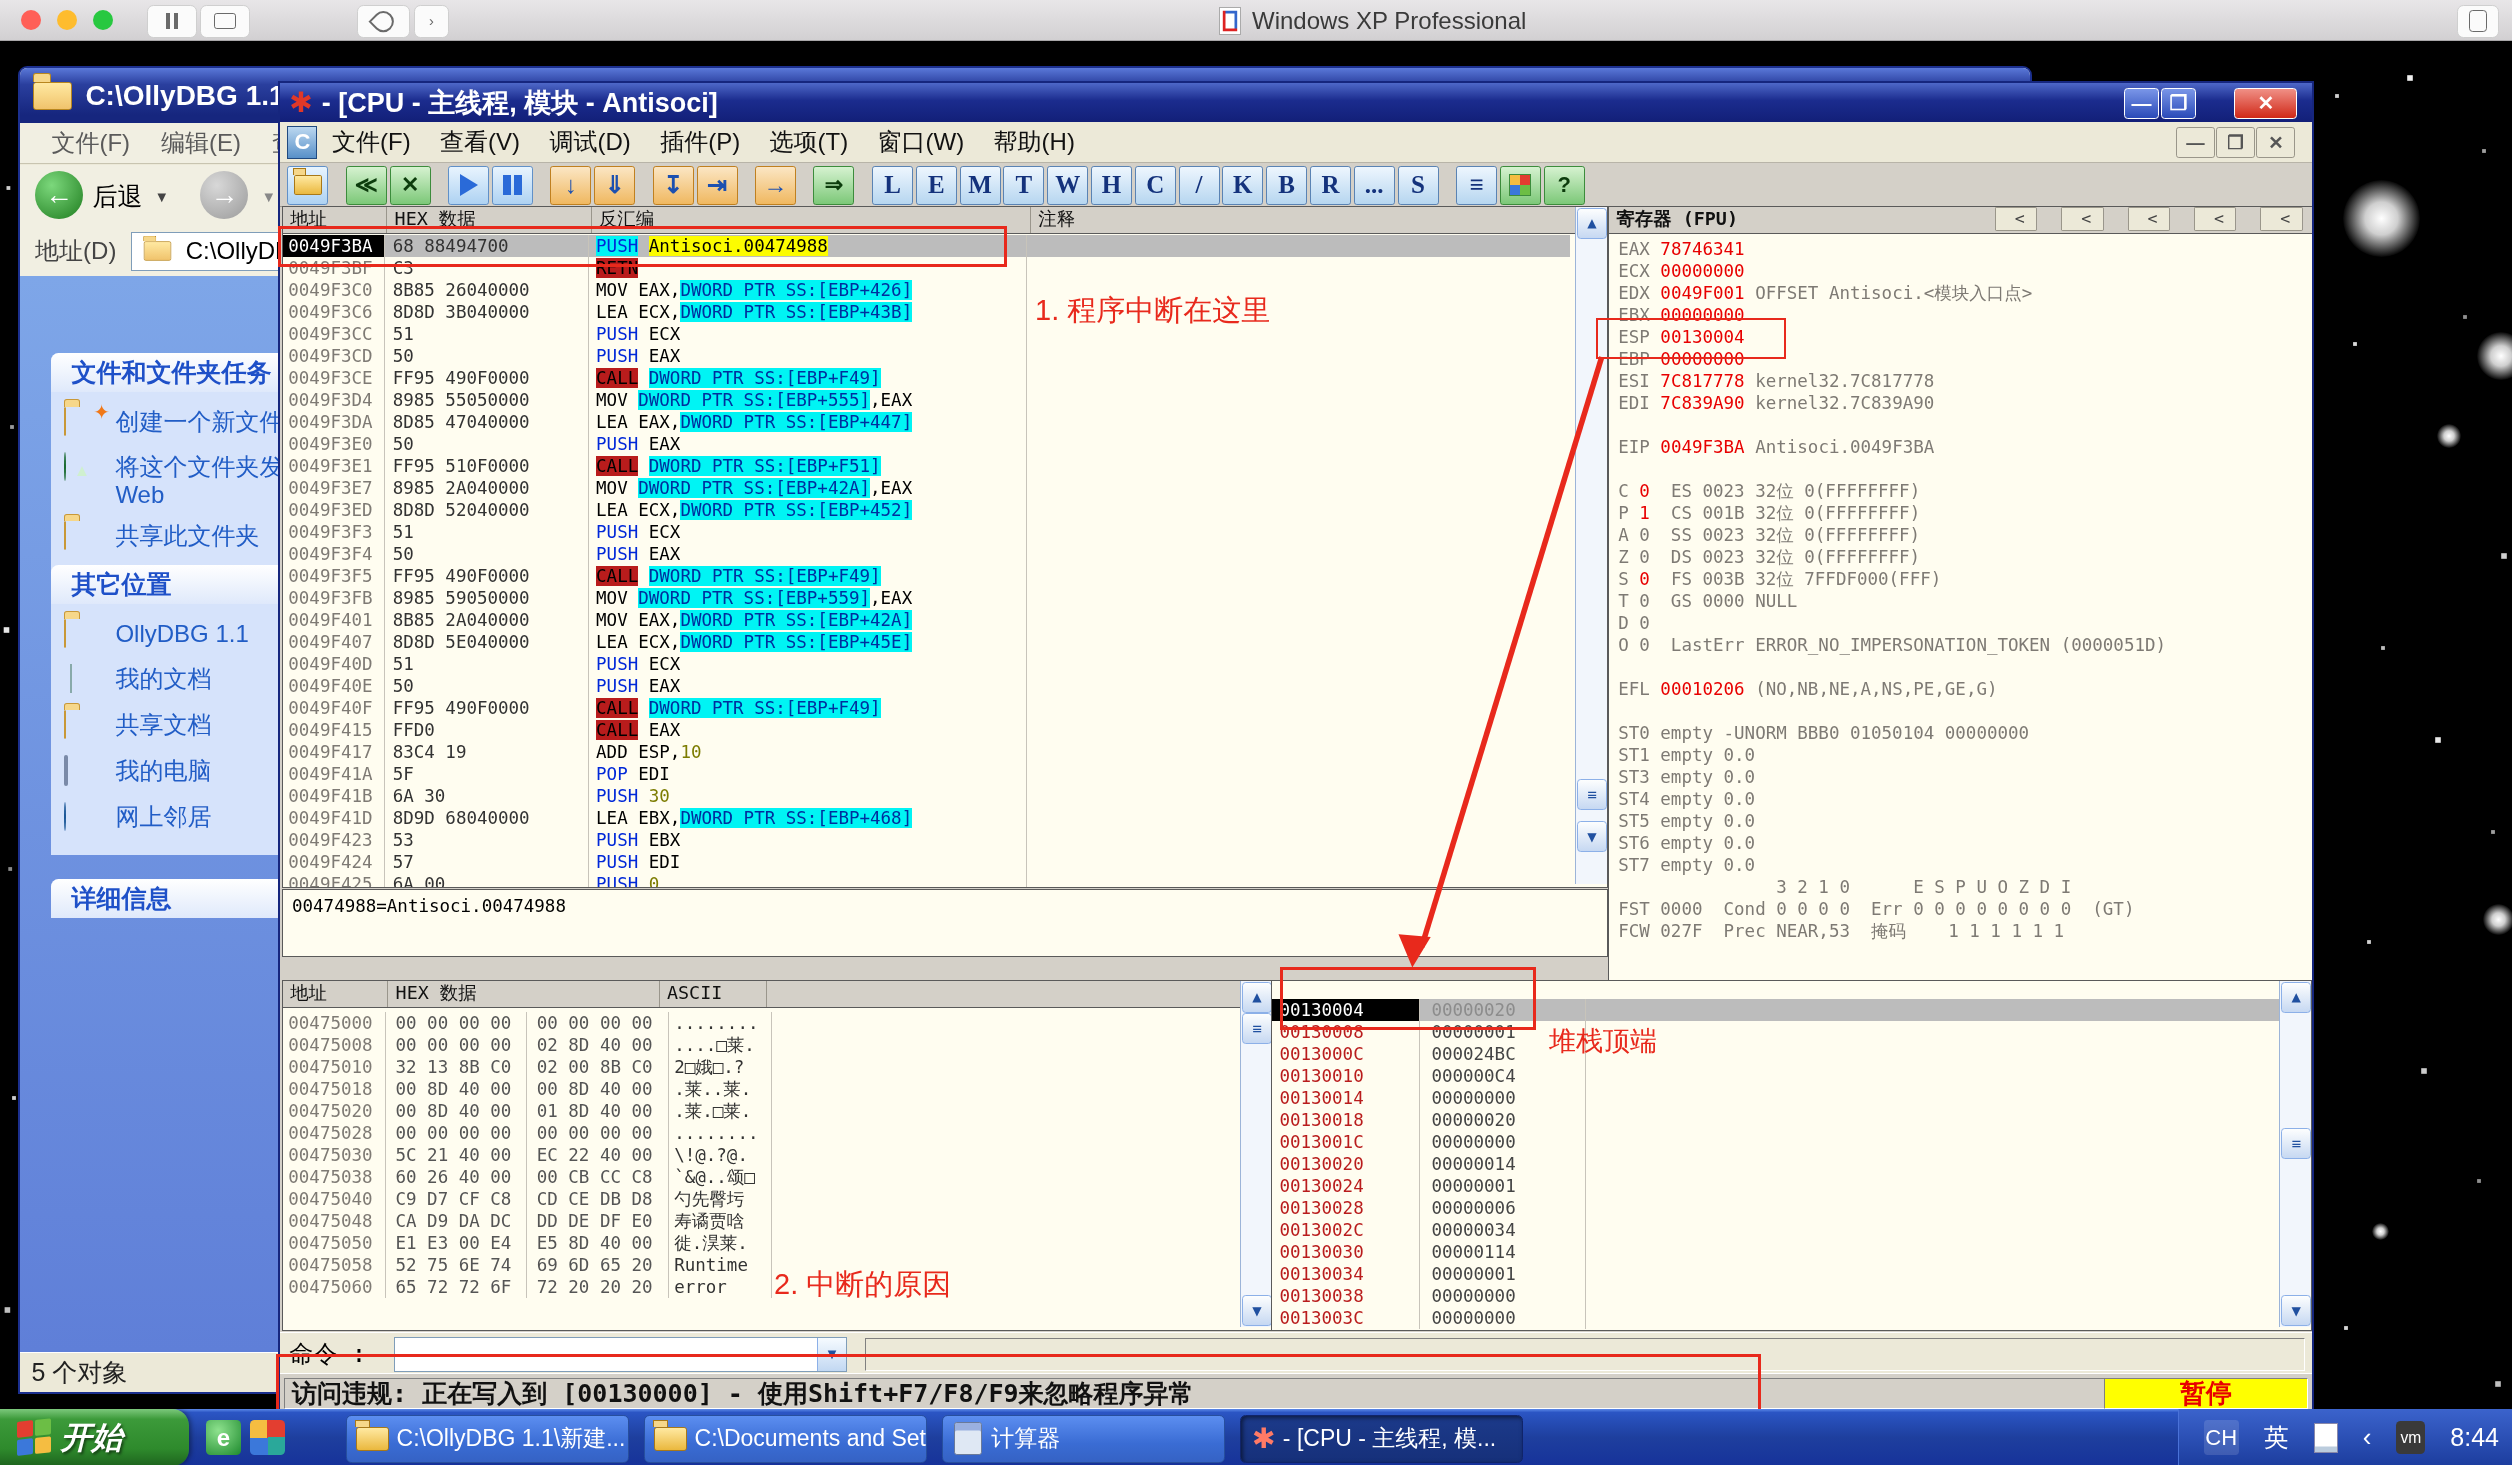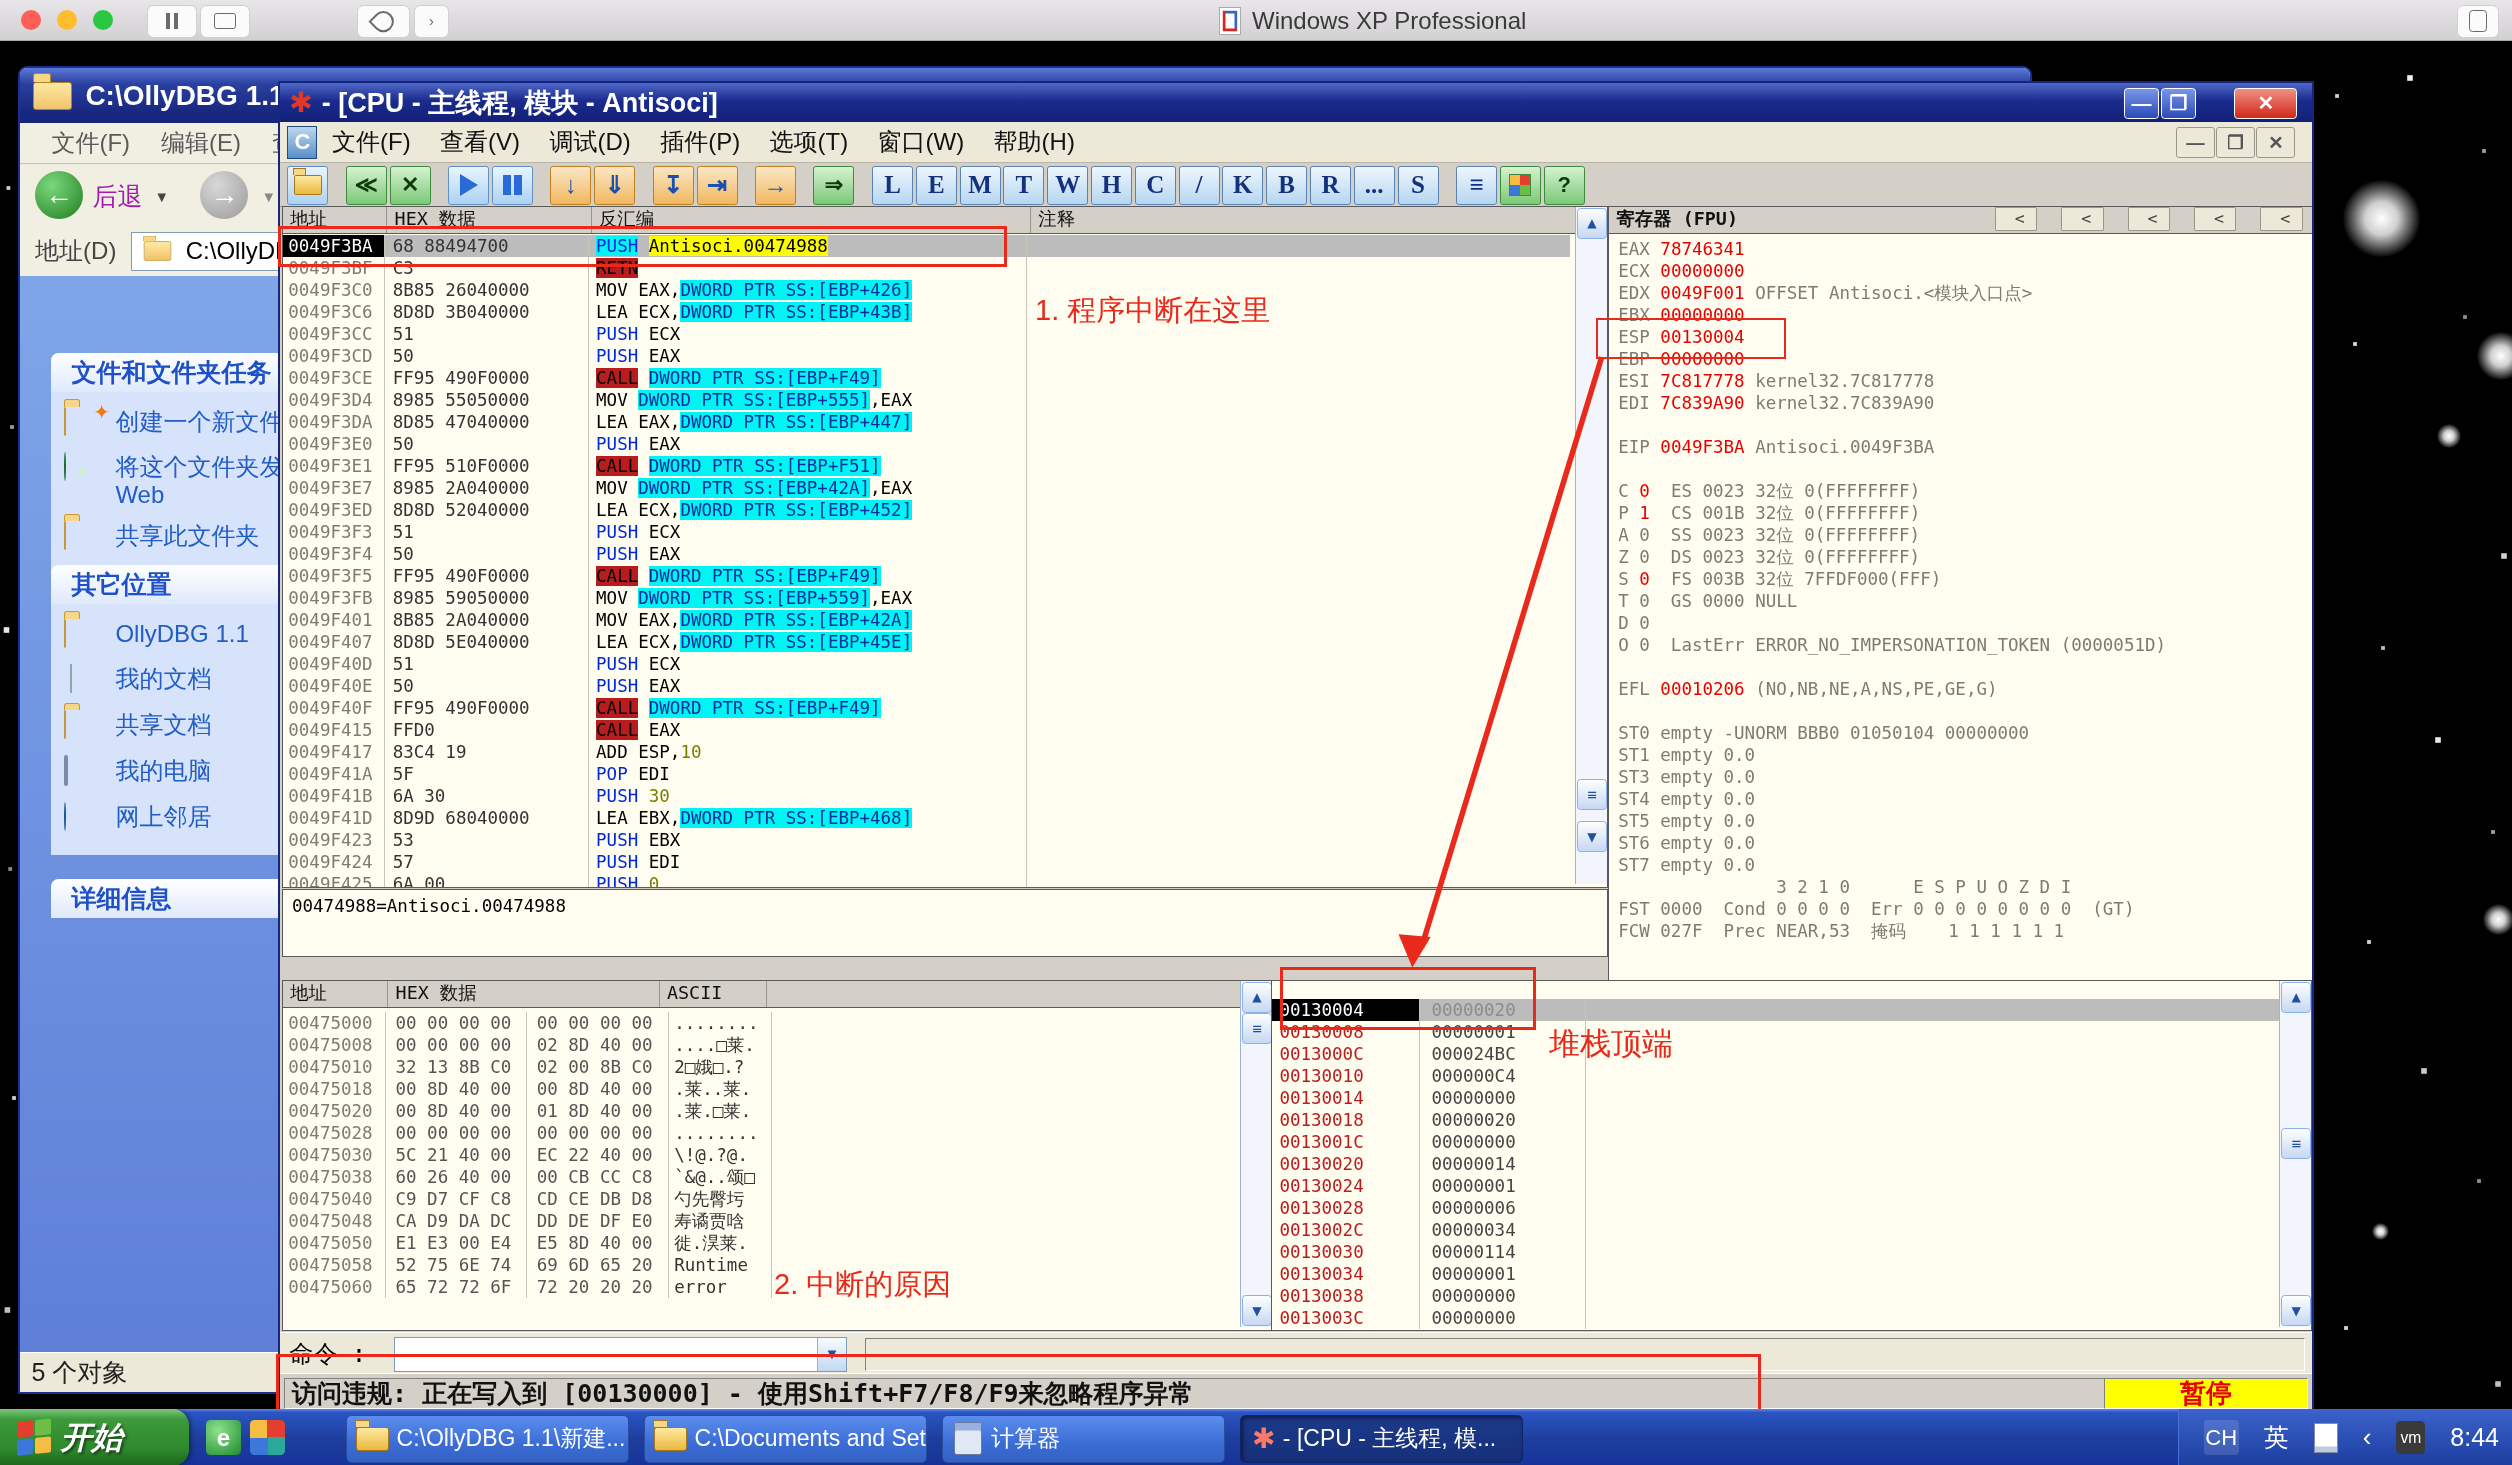--- a/index.html
+++ b/index.html
@@ -224,21 +224,21 @@
       <span class="fold"></span>
       <span class="txt">C:\OllyDBG 1.1\新</span>
     </div>
     <div class="xp-menu" id="explorer-menu">
         <div>文件(F)</div>
         <div>编辑(E)</div>
         <div>查看(V)</div>
       </div>
     <div class="xp-tool">
       <div class="navcirc" style="left:14.7px;background:radial-gradient(circle at 35% 30%,#7cd87c,#1e7c1e);">←</div>
-      <span style="position:absolute;left:72px;top:14.7px;font-size:25px;color:#a21caf;">后退</span>
+      <span style="position:absolute;left:72px;top:14.7px;font-size:25px;color:#000000;">后退</span>
       <span style="position:absolute;left:134px;top:24px;font-size:14.7px;color:#444;">▼</span>
       <div class="navcirc" style="left:180px;background:radial-gradient(circle at 35% 30%,#d8d8d8,#9a9a9a);">→</div>
       <span style="position:absolute;left:241px;top:24px;font-size:14.7px;color:#888;">▼</span>
     </div>
     <div class="xp-addr">
       <span style="margin-left:14.7px;">地址(D)</span>
       <div class="addrbox">
         <span class="fold" style="transform:scale(0.7);margin-left:5.5px;"></span>
         <span style="margin-left:9.2px;">C:\OllyDBG 1</span>
       </div>
@@ -525,21 +525,21 @@
   </div>
 
   <div class="ann" style="left:278px;top:226px;width:723px;height:35px;"></div>
   <div class="ann-t" style="left:1035px;top:291px;">1. 程序中断在这里</div>
   <div class="ann" style="left:1596px;top:318px;width:186px;height:37px;border-width:2.8px;"></div>
   <svg class="abs" style="left:0;top:0;z-index:30;pointer-events:none;" width="2512" height="1466" viewBox="0 0 2732 1594">
     <line x1="1742" y1="388" x2="1546" y2="1030" stroke="#e8291c" stroke-width="6"></line>
     <polygon points="1536,1052 1521,1016 1556,1019" fill="#e8291c"></polygon>
   </svg>
   <div class="ann" style="left:1280px;top:967px;width:250px;height:57px;"></div>
-  <div class="ann-t" style="left:1549px;top:1023px;font-size:31px;">堆栈顶端</div>
+  <div class="ann-t" style="left:1549px;top:1023px;font-size:27px;">堆栈顶端</div>
   <div class="ann-t" style="left:774px;top:1265px;">2. 中断的原因</div>
   <div class="ann" style="left:276px;top:1354px;width:1479px;height:53px;"></div>
 
   <div class="taskbar">
     <div class="startbtn">
       <span class="flag">
         <i style="background:#e33e30;"></i>
           <i style="background:#6cbe45;"></i>
           <i style="background:#3b78da;"></i>
           <i style="background:#f5bd41;"></i>

